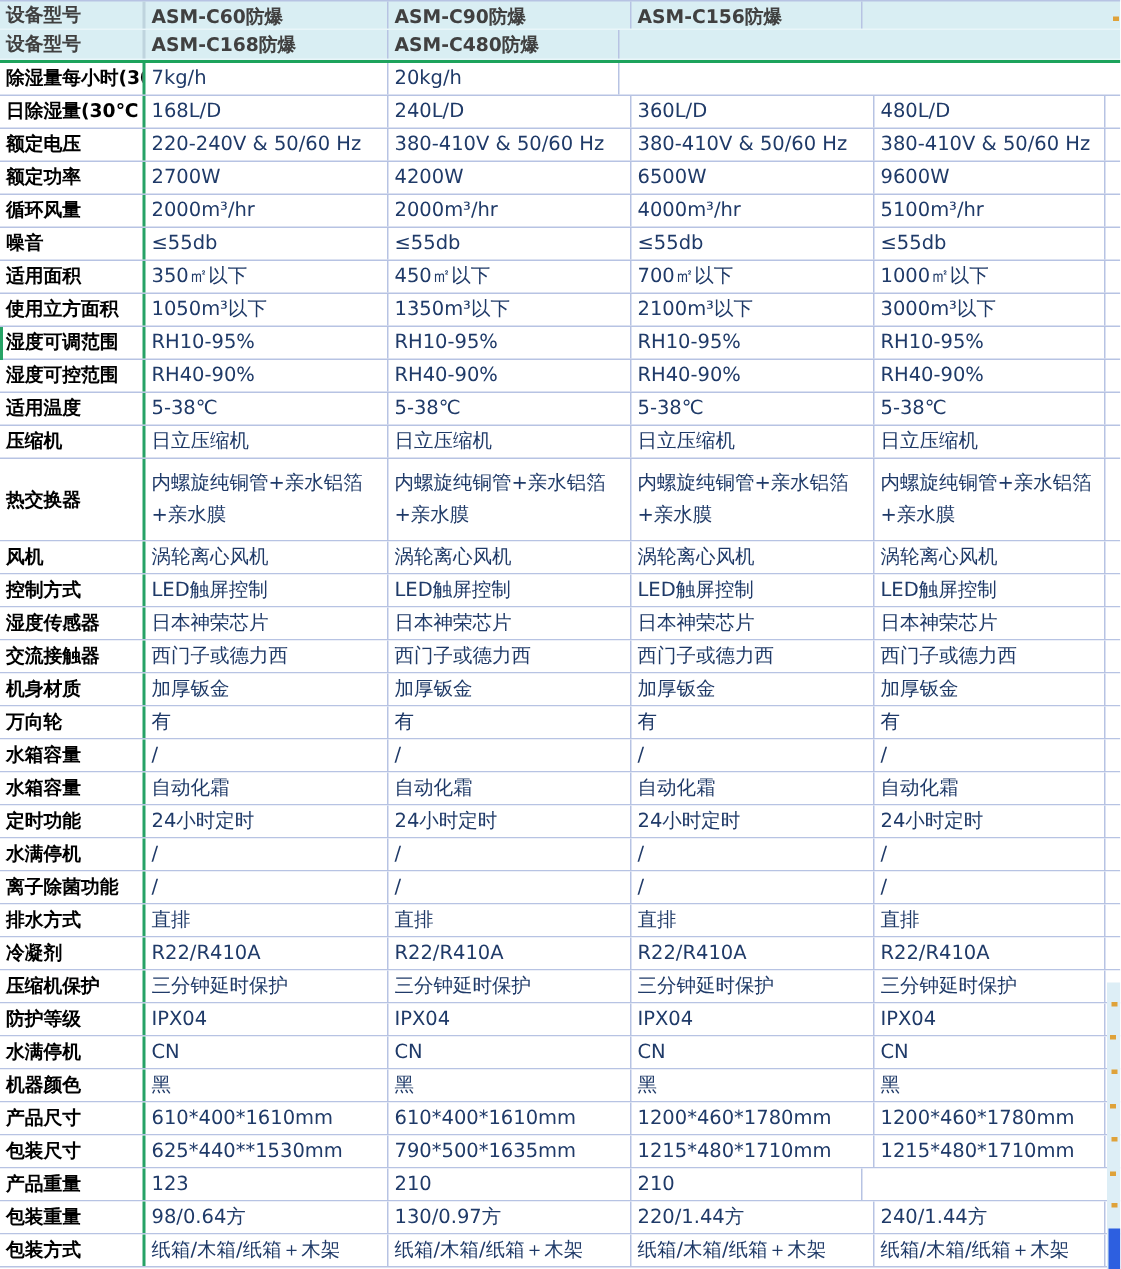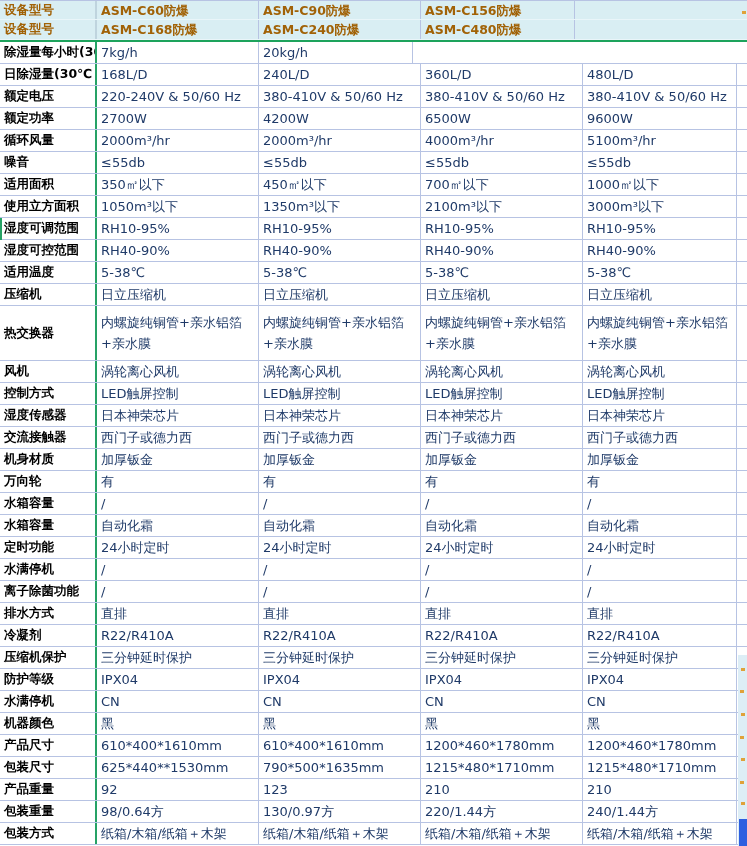--- a/index.html
+++ b/index.html
@@ -11,21 +11,21 @@
   .row{display:flex;width:747px;box-sizing:border-box;border-bottom:1px solid #b7c3e3;}
   .thead .row{height:20px;background:#d9eef3;border-bottom:1px solid #e9f5f9;}
   .thead .row:first-child{border-top:1px solid #b7c3e3;}
   .cell{box-sizing:border-box;padding:0 4px;display:flex;align-items:center;overflow:hidden;font-size:13px;}
   .c0{width:97px;border-right:2px solid #26a266;font-weight:bold;color:#000;font-size:12.5px;}
   .c0 .lbl{white-space:nowrap;}
   .thead .c0{border-right:2px solid #bfd4de;}
   .cd{width:162px;border-right:1px solid #b7c3e3;color:#1f3a68;}
   .cd:last-child{width:154px;}
   .cd span{white-space:nowrap;line-height:19px;}
-  .thead .cell{font-weight:bold;color:#a16207;font-size:12.5px;}
+  .thead .cell{font-weight:bold;color:#404040;font-size:12.5px;}
   .tbody .row{height:22px;background:#fff;}
   .tbody .row:nth-child(13){height:55px;}
   .tbody .row:nth-child(13) .cd span{white-space:normal;line-height:21px;}
   .green-rule{width:747px;height:2px;background:#1da35c;}
   
   .right-tint{position:absolute;left:738px;top:655px;width:9px;height:191px;background:#ddeef6;}
   .blue-block{position:absolute;left:739px;top:819px;width:8px;height:27px;background:#2d5fe0;}
   .speck{position:absolute;width:4px;height:3px;background:#dfa23a;}
   .green-tick{position:absolute;left:0;top:218px;width:2px;height:22px;background:#26a266;}
 </style>
@@ -50,23 +50,20 @@
   </div>
 
   <div class="row">
     <div class="cell c0">
           <span class="lbl">设备型号</span>
         </div>
     <div class="cell cd">
           <span>ASM-C168防爆</span>
         </div>
     <div class="cell cd">
-          <span>ASM-C240防爆</span>
-        </div>
-    <div class="cell cd">
           <span>ASM-C480防爆</span>
         </div>
   </div>
 </div>
   <div class="green-rule"></div>
   <div class="tbody">
   <div class="row">
     <div class="cell c0">
           <span class="lbl">除湿量每小时(30</span>
         </div>
@@ -632,23 +629,20 @@
           <span>1215*480*1710mm</span>
         </div>
     <div class="cell cd">
           <span>1215*480*1710mm</span>
         </div>
   </div>
 
   <div class="row">
     <div class="cell c0">
           <span class="lbl">产品重量</span>
-        </div>
-    <div class="cell cd">
-          <span>92</span>
         </div>
     <div class="cell cd">
           <span>123</span>
         </div>
     <div class="cell cd">
           <span>210</span>
         </div>
     <div class="cell cd">
           <span>210</span>
         </div>

